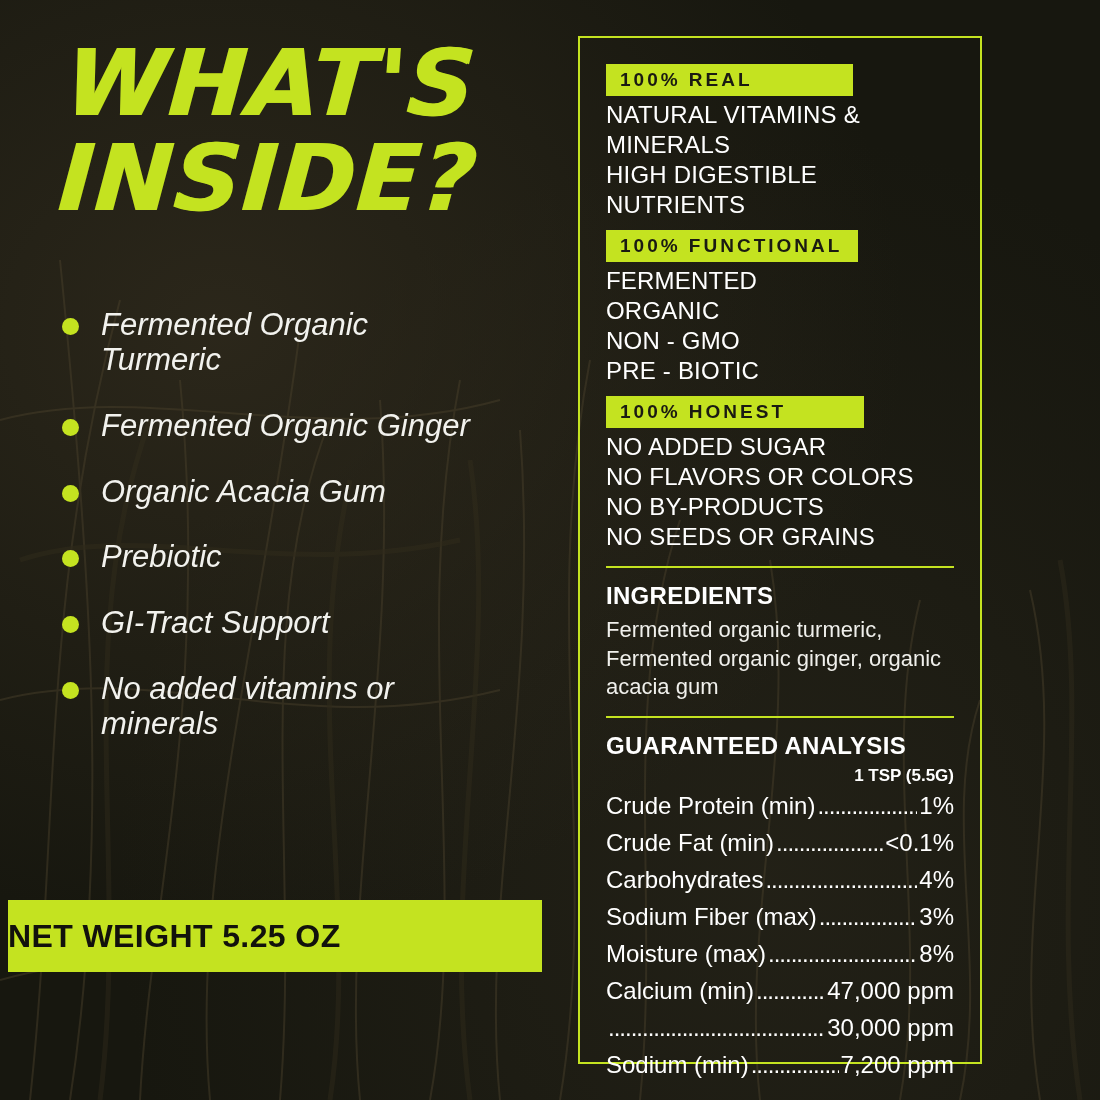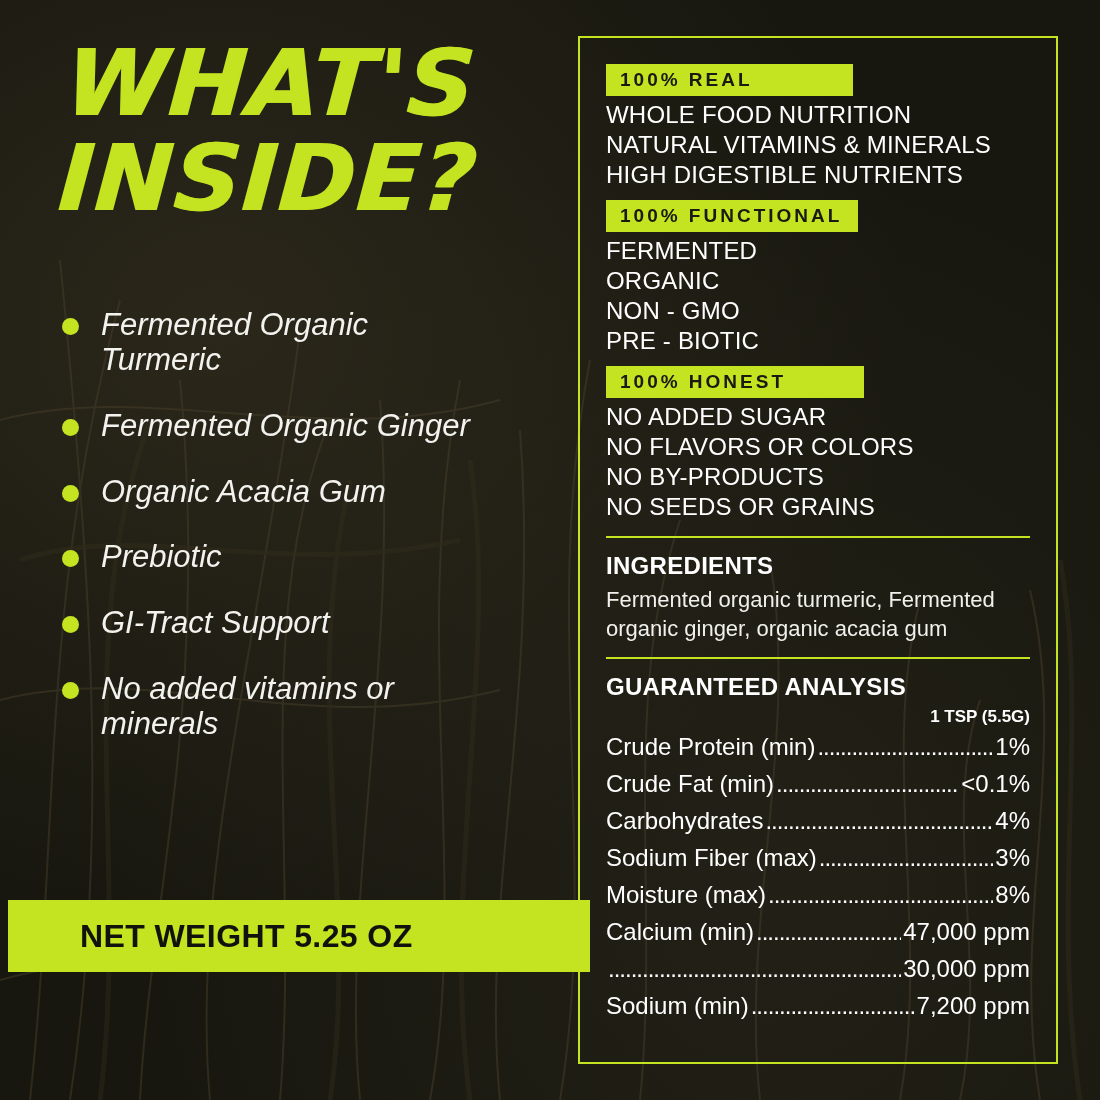--- a/index.html
+++ b/index.html
@@ -63,38 +63,37 @@
     color: #f2f2ee;
     font-size: 31px;
     line-height: 1.15;
     font-weight: 400;
     max-width: 380px;
   }
 
   .net-weight {
     position: absolute;
     left: 8px; top: 900px;
-    width: 582px; height: 72px;
+    width: 534px; height: 72px;
     background: #c4e320;
     display: flex;
     align-items: center;
-    padding-left: 72px;
   }
   .net-weight span {
     color: #12120c;
     font-size: 32px;
     font-weight: bold;
     letter-spacing: 0.4px;
   }
 
   
   .panel {
     position: absolute;
     left: 578px; top: 36px;
-    width: 480px; height: 1028px;
+    width: 404px; height: 1028px;
     border: 2px solid #c4e320;
     padding: 24px 26px 10px 26px;
   }
   .claims { margin-top: 2px; }
   .claim-head {
     display: inline-block;
     background: #c4e320;
     color: #1a1a12;
     font-size: 19px;
     font-weight: bold;
@@ -230,21 +229,20 @@
 
   <div class="net-weight">
     <span>NET WEIGHT 5.25 OZ</span>
   </div>
 
   <div class="panel">
 
     <div class="claims">
       <div class="claim-head w1">100% REAL</div>
       <ul class="claim-list">
-        <li>WHOLE FOOD NUTRITION</li>
         <li>NATURAL VITAMINS &amp; MINERALS</li>
         <li>HIGH DIGESTIBLE NUTRIENTS</li>
       </ul>
 
       <div class="claim-head w2">100% FUNCTIONAL</div>
       <ul class="claim-list">
         <li>FERMENTED</li>
         <li>ORGANIC</li>
         <li>NON - GMO</li>
         <li>PRE - BIOTIC</li>

